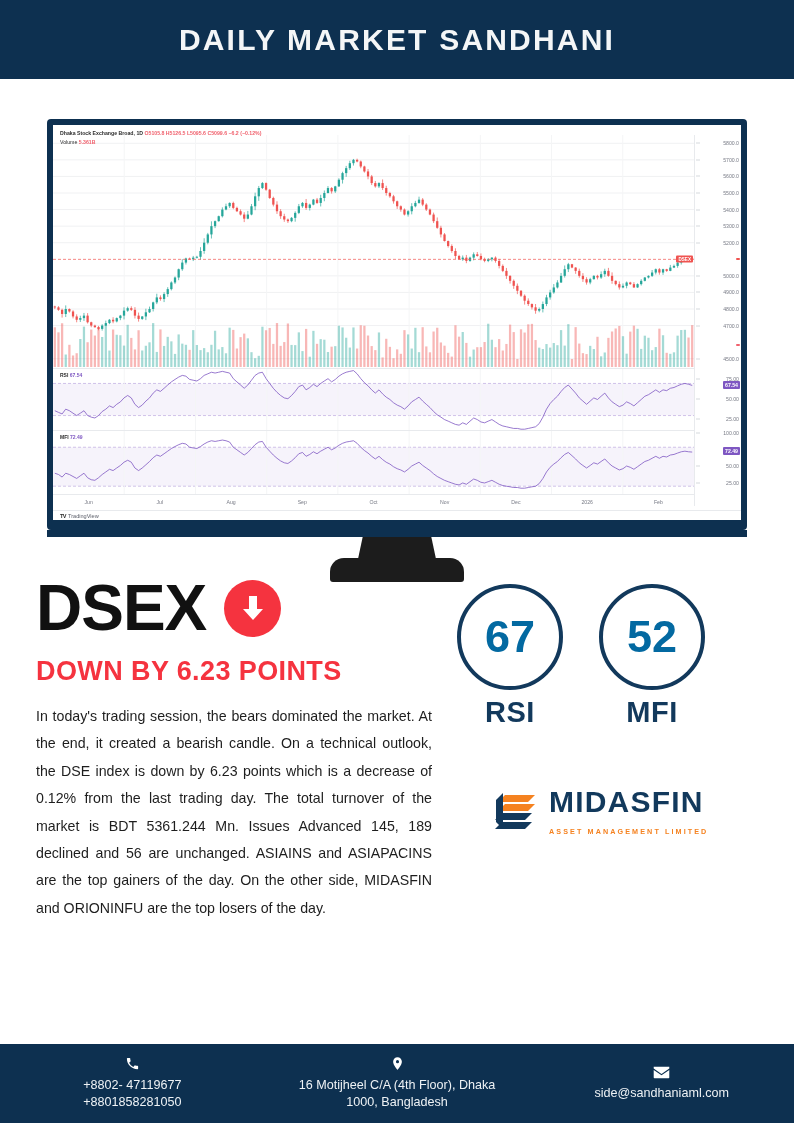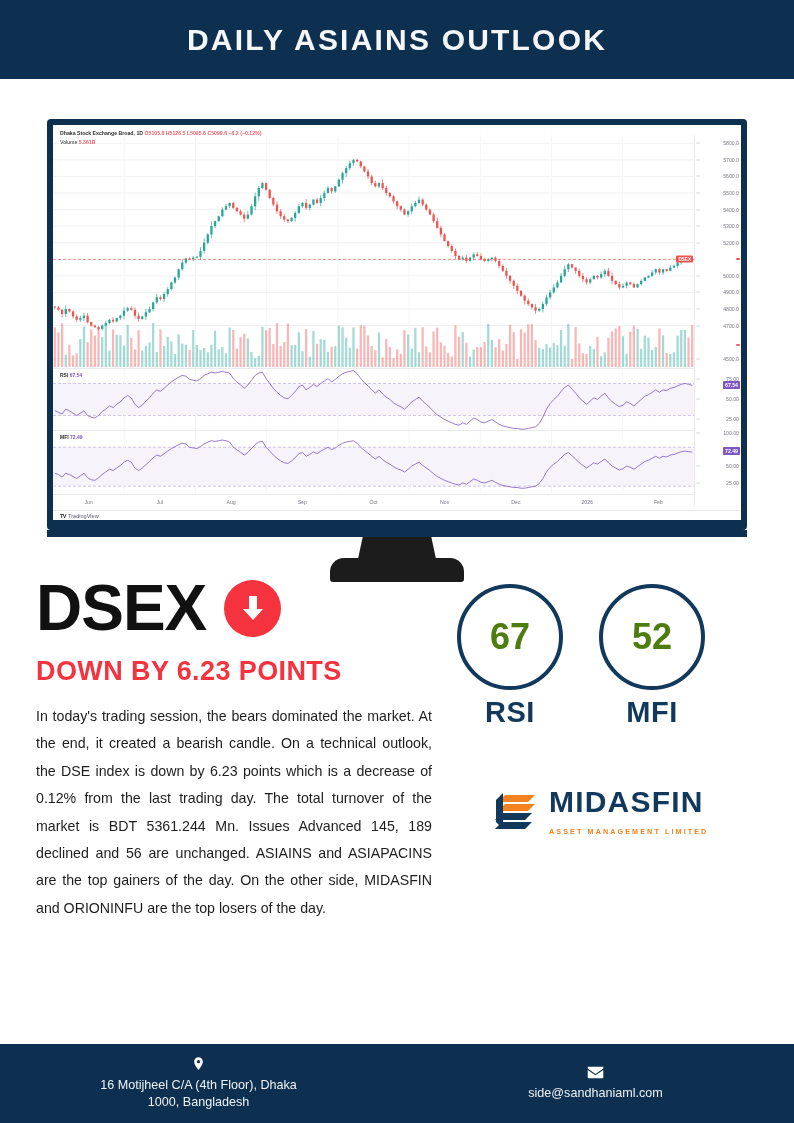--- a/index.html
+++ b/index.html
@@ -169,21 +169,21 @@
     position: absolute; left: 455px; top: 0; width: 300px;
   }
   .gauges { display: flex; gap: 32px; margin-top: 8px; }
   .gauge { width: 110px; text-align: center; }
   .gauge-circle {
     width: 106px; height: 106px; border-radius: 50%;
     border: 4px solid #12395c;
     display: flex; align-items: center; justify-content: center;
     margin: 0 auto;
   }
-  .gauge-value { font-size: 36px; font-weight: bold; color: #4d7c0f; }
+  .gauge-value { font-size: 45px; font-weight: bold; color: #0369a1; }
   .gauge-label {
     margin-top: 6px;
     font-size: 29px; font-weight: bold; color: #12395c;
     letter-spacing: 0.5px;
   }
 
   
   .logo-block {
     margin-top: 58px; margin-left: 36px;
     display: flex; align-items: center; gap: 10px;
@@ -213,21 +213,21 @@
     color: #eef2f5;
     font-size: 12.6px;
     line-height: 1.35;
   }
   .foot-icon { display: block; margin: 0 auto 6px auto; }
 </style>
 </head>
 <body>
 
 <div class="header">
-  <div class="header-title">DAILY ASIAINS OUTLOOK</div>
+  <div class="header-title">DAILY MARKET SANDHANI</div>
 </div>
 <div class="header-rule"></div>
 
 <div class="tv-wrap">
   <div class="tv">
     <div class="tv-screen">
 
       <div class="chart-root">
 
         <div class="chart-legend">
@@ -960,20 +960,27 @@
         <div class="logo-name">MIDASFIN</div>
         <div class="logo-tag">ASSET MANAGEMENT LIMITED</div>
       </div>
     </div>
   </div>
 
 </div>
 
 <div class="footer">
 
+  <div class="foot-col">
+    <svg class="foot-icon" width="15" height="15" viewBox="0 0 24 24">
+      <path d="M6.6 10.8c1.4 2.8 3.8 5.2 6.6 6.6l2.2-2.2c.3-.3.7-.4 1-.2 1.2.4 2.4.6 3.6.6.6 0 1 .4 1 1V20c0 .6-.4 1-1 1C10.6 21 3 13.4 3 4c0-.6.4-1 1-1h3.4c.6 0 1 .4 1 1 0 1.3.2 2.5.6 3.6.1.3 0 .7-.2 1z" fill="#ffffff"></path>
+    </svg>
+    <div>+8802- 47119677</div>
+    <div>+8801858281050</div>
+  </div>
 
   <div class="foot-col">
     <svg class="foot-icon" width="15" height="15" viewBox="0 0 24 24">
       <path d="M12 2C8.1 2 5 5.1 5 9c0 5.2 7 13 7 13s7-7.8 7-13c0-3.9-3.1-7-7-7zm0 9.5A2.5 2.5 0 1 1 12 6.5a2.5 2.5 0 0 1 0 5z" fill="#ffffff"></path>
     </svg>
     <div>16 Motijheel C/A (4th Floor), Dhaka</div>
     <div>1000, Bangladesh</div>
   </div>
 
   <div class="foot-col">

